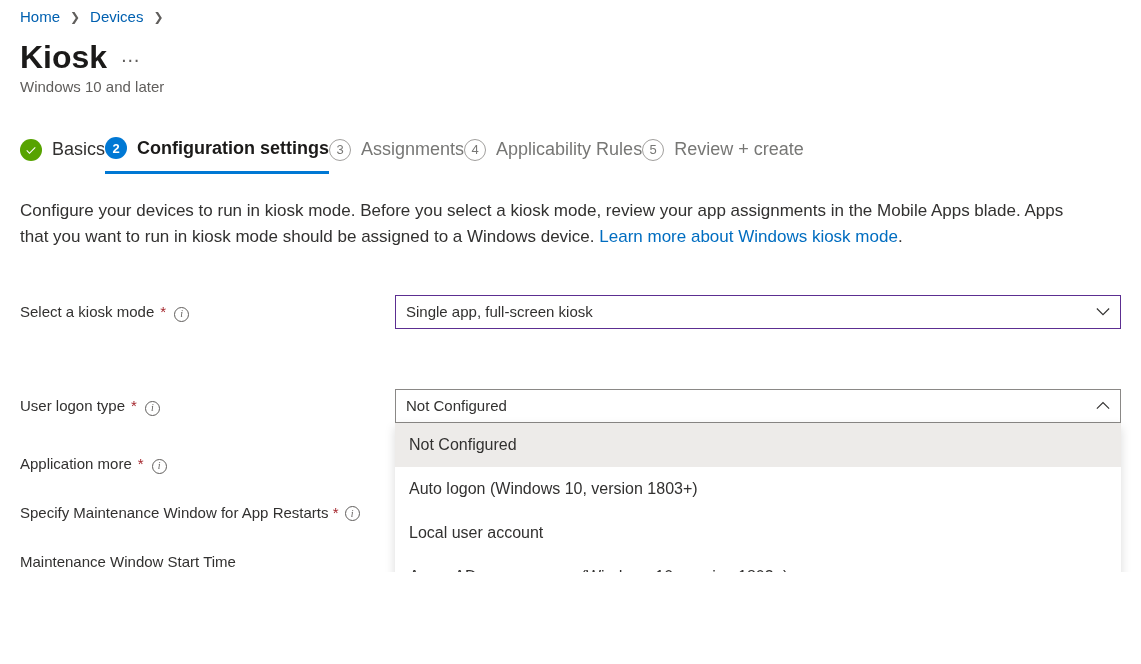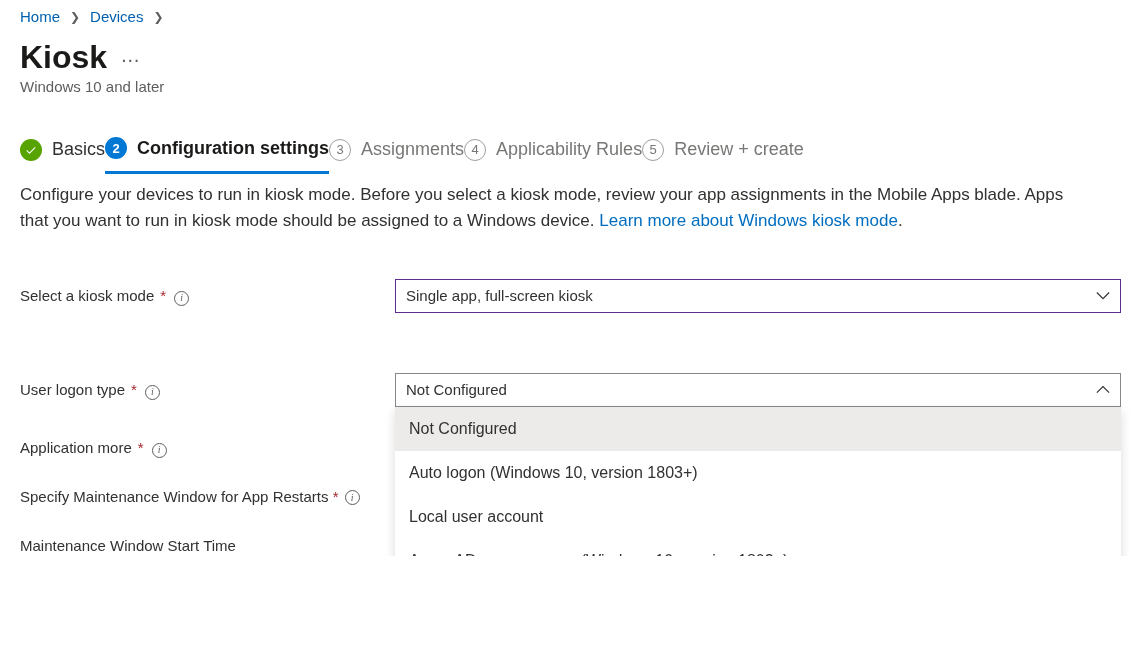--- a/index.html
+++ b/index.html
@@ -63,21 +63,21 @@
   .step.done .circle { background: #57a300; color: #fff; }
   .step.active { border-bottom: 3px solid #0078d4; font-weight: 600; color: #1b1a19; }
   .step.active .circle { background: #0078d4; color: #fff; }
   .step.todo { color: #777775; }
   .step.todo .circle { border: 1px solid #a19f9d; color: #777775; background: #fff; }
 
   .check-svg { width: 12px; height: 12px; }
 
   
   .desc {
-    margin-top: 8px;
+    margin-top: 24px;
     font-size: 17px;
     line-height: 1.55;
     color: #323130;
     max-width: 1070px;
   }
   .desc a { color: #006dc0; text-decoration: none; }
 
   
   .form {
     margin-top: 44px;

